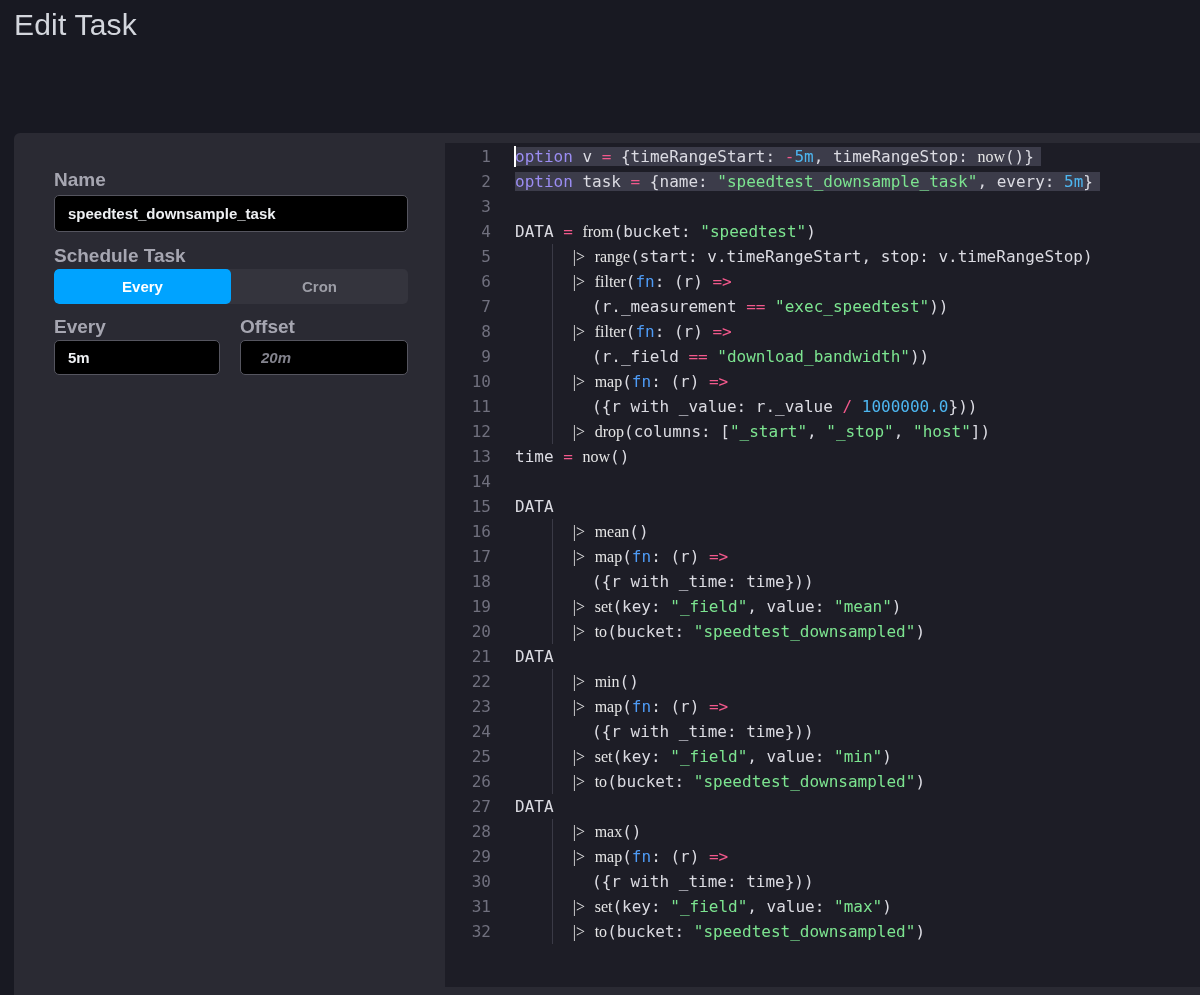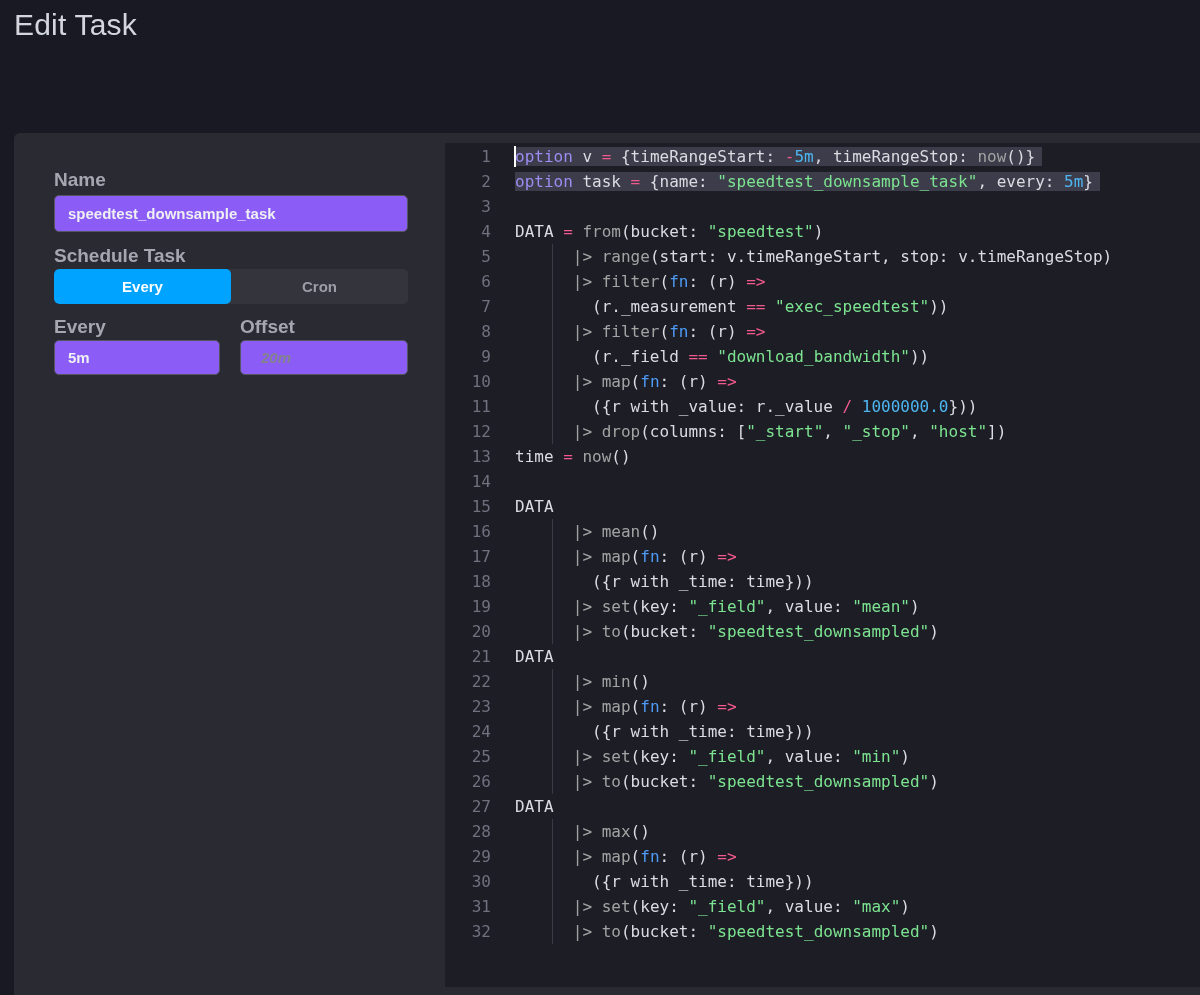--- a/index.html
+++ b/index.html
@@ -16,21 +16,21 @@
   .panel {
     position:absolute; left:14px; top:133px; right:0; bottom:0;
     background:#2a2a33; border-radius:6px 0 0 0;
   }
   
   .form { position:absolute; left:0; top:0; width:431px; height:100%; }
   .field-label {
     position:absolute; font-size:19px; font-weight:700; color:#a6a6b1;
   }
   .text-input {
-    position:absolute; background:#8b5cf6; border:1px solid #55555f;
+    position:absolute; background:#000000; border:1px solid #55555f;
     border-radius:5px; color:#eef0f3; font-size:15px; font-weight:700;
     font-family:"Liberation Sans", sans-serif; padding:0 13px; outline:none;
   }
   .text-input::placeholder { color:#83838d; font-style:italic; opacity:1; }
   .lbl-name { left:40px; top:36px; }
   .in-name  { left:40px; top:62px; width:354px; height:37px; }
   .lbl-sched{ left:40px; top:112px; }
   .toggle {
     position:absolute; left:40px; top:136px; width:354px; height:35px;
     background:#34343d; border-radius:5px; display:flex; overflow:hidden;
@@ -61,21 +61,21 @@
     position:relative; white-space:pre; color:#dbdbe2; padding-left:8px; flex:1;
   }
   .indent-guide {
     position:absolute; left:45px; top:0; bottom:0; width:1px; background:#3a3a46;
   }
   .sel { background:#3c3c4a; padding-right:7px; }
   .cursor {
     position:absolute; left:7px; top:2px; width:2px; height:21px; background:#ffffff;
   }
   .tok-kw  { color:#9b8df2; }
-  .tok-fn  { color:#a3a3a3; }
+  .tok-fn  { color:#e5e5e5;font-family:Liberation Serif, serif; }
   .tok-par { color:#4e9bf5; }
   .tok-str { color:#7ce490; }
   .tok-num { color:#4db6f0; }
   .tok-op  { color:#f2598c; }
   .tok-pln { color:#dbdbe2; }
 </style>
 </head>
 <body>
 
 <h1 class="page-title">Edit Task</h1>

